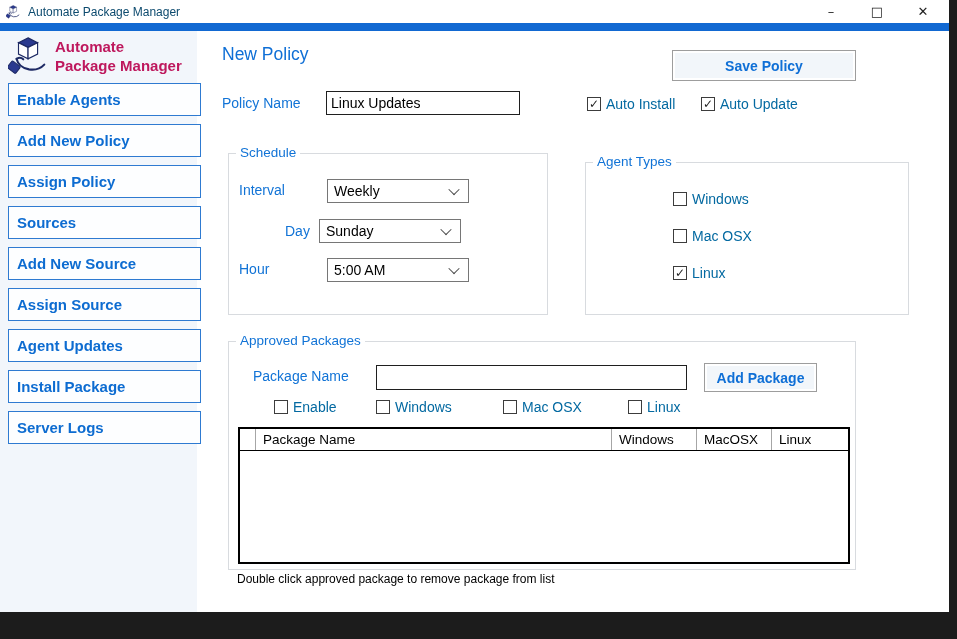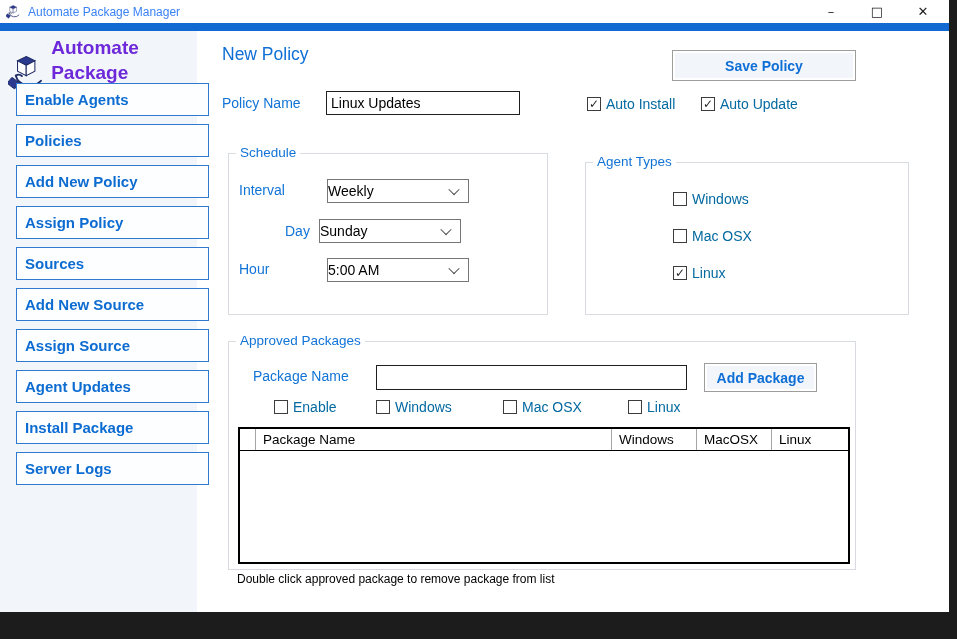--- a/index.html
+++ b/index.html
@@ -2,52 +2,52 @@
 <html><head>
 <meta charset="utf-8">
 <style>
   * { margin:0; padding:0; box-sizing:border-box; }
   html,body { width:957px; height:639px; background:#1c1c1c; font-family:"Liberation Sans","DejaVu Sans",sans-serif; overflow:hidden; }
   .window { position:absolute; left:0; top:0; width:949px; height:612px; background:#ffffff; }
 
   
   .titlebar { position:absolute; left:0; top:0; width:100%; height:23px; background:#ffffff; display:flex; align-items:center; }
   .titlebar .app-icon { margin-left:6px; width:15px; height:14px; }
-  .titlebar .title { margin-left:7px; font-size:12px; color:#3b82f6; }
+  .titlebar .title { margin-left:7px; font-size:12px; color:#0c4a6e; }
   .win-controls { position:absolute; right:3px; top:0; height:23px; display:flex; }
   .win-controls .ctl { width:46px; height:23px; display:flex; align-items:center; justify-content:center; font-size:13px; color:#222; font-family:"DejaVu Sans",sans-serif; }
 
   .bluebar { position:absolute; left:0; top:23px; width:100%; height:8px; background:#1269d2; }
 
   
   .sidebar { position:absolute; left:0; top:31px; width:197px; height:581px; background:#f2f6fb; }
   .brand { position:absolute; left:8px; top:5px; display:flex; align-items:center; }
   .brand svg { width:42px; height:40px; }
-  .brand-text { margin-left:5px; color:#6d28d9; font-weight:bold; font-size:19px; line-height:1.3; }
-  .nav { position:absolute; left:16px; top:52px; width:195px; }
+  .brand-text { margin-left:5px; color:#be185d; font-weight:bold; font-size:15px; line-height:1.3; }
+  .nav { position:absolute; left:8px; top:52px; width:195px; }
   .navbtn { width:193px; height:33px; margin-bottom:8px; background:#fdfeff; border:1px solid #2e7ad1; color:#0d6cd1; font-weight:bold; font-size:15px; display:flex; align-items:center; padding-left:8px; cursor:default; }
 
   
   .heading { position:absolute; left:222px; top:44px; font-size:17.5px; color:#0f6fd6; }
   .btn { background:#f2f6fa; border:1px solid #9d9d9d; box-shadow:inset 0 0 0 2px #ffffff; color:#0f6fd6; font-weight:bold; font-size:14px; display:flex; align-items:center; justify-content:center; cursor:default; }
   .lbl { position:absolute; font-size:14px; color:#1173d6; white-space:nowrap; }
   .txt-input { position:absolute; border:1px solid #1f1f1f; background:#fff; font-size:14px; color:#000; padding:0 4px; font-family:"Liberation Sans","DejaVu Sans",sans-serif; outline:none; }
 
   
   .cb-wrap { position:absolute; display:flex; align-items:center; }
   .cb { width:14px; height:14px; border:1px solid #3c3c3c; background:#fff; display:inline-flex; align-items:center; justify-content:center; }
   .cb .mark { font-size:12px; line-height:1; color:#1f1f1f; font-family:"DejaVu Sans",sans-serif; }
   .cb-label { margin-left:5px; font-size:14px; color:#0369a1; white-space:nowrap; }
 
   
   .group { position:absolute; border:1px solid #d8dbdf; background:#fff; }
   .group-title { position:absolute; top:-9px; left:7px; background:#fff; padding:0 4px; font-size:13.5px; color:#1173d6; white-space:nowrap; }
 
   
-  .select { position:absolute; width:142px; height:24px; border:1px solid #767676; background:#fff; display:flex; align-items:center; justify-content:space-between; font-size:14px; color:#000; }
+  .select { position:absolute; width:142px; height:24px; border:1px solid #767676; background:#fff; display:flex; align-items:center; justify-content:space-between; font-size:14px; color:#000; padding-left:6px; }
   .chevron { width:8px; height:8px; border-left:1.5px solid #4a4a4a; border-bottom:1.5px solid #4a4a4a; transform:rotate(-45deg) translate(1px,-1px); margin-right:10px; }
 
   
   .tbl { position:absolute; border:2px solid #000; background:#fff; }
   .tbl-head { display:flex; height:22px; border-bottom:1px solid #000; align-items:stretch; }
   .th { font-size:13.5px; color:#000; display:flex; align-items:center; padding-left:7px; border-right:1px solid #a6a6a6; white-space:nowrap; }
   .th.rowhdr { width:16px; padding:0; }
   .tbl-body { height:110px; }
 
   .note { position:absolute; font-size:12px; color:#000; white-space:nowrap; }
@@ -88,21 +88,20 @@
       <svg viewBox="0 0 44 40">
           <use href="#brand-icon"></use>
         </svg>
       <div class="brand-text">
         <div>Automate</div>
         <div>Package Manager</div>
       </div>
     </div>
     <div class="nav">
       <div class="navbtn">Enable Agents</div>
-      <div class="navbtn">Policies</div>
       <div class="navbtn">Add New Policy</div>
       <div class="navbtn">Assign Policy</div>
       <div class="navbtn">Sources</div>
       <div class="navbtn">Add New Source</div>
       <div class="navbtn">Assign Source</div>
       <div class="navbtn">Agent Updates</div>
       <div class="navbtn">Install Package</div>
       <div class="navbtn">Server Logs</div>
     </div>
   </div>

